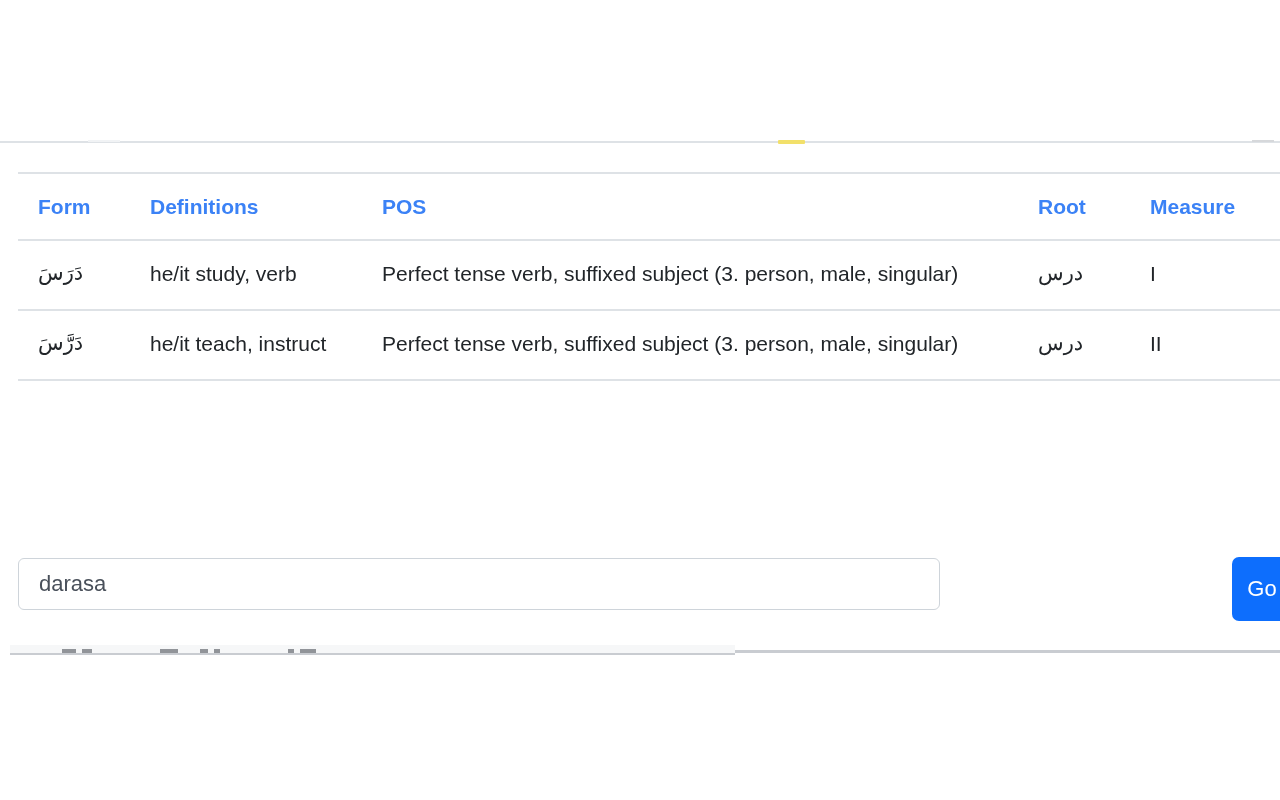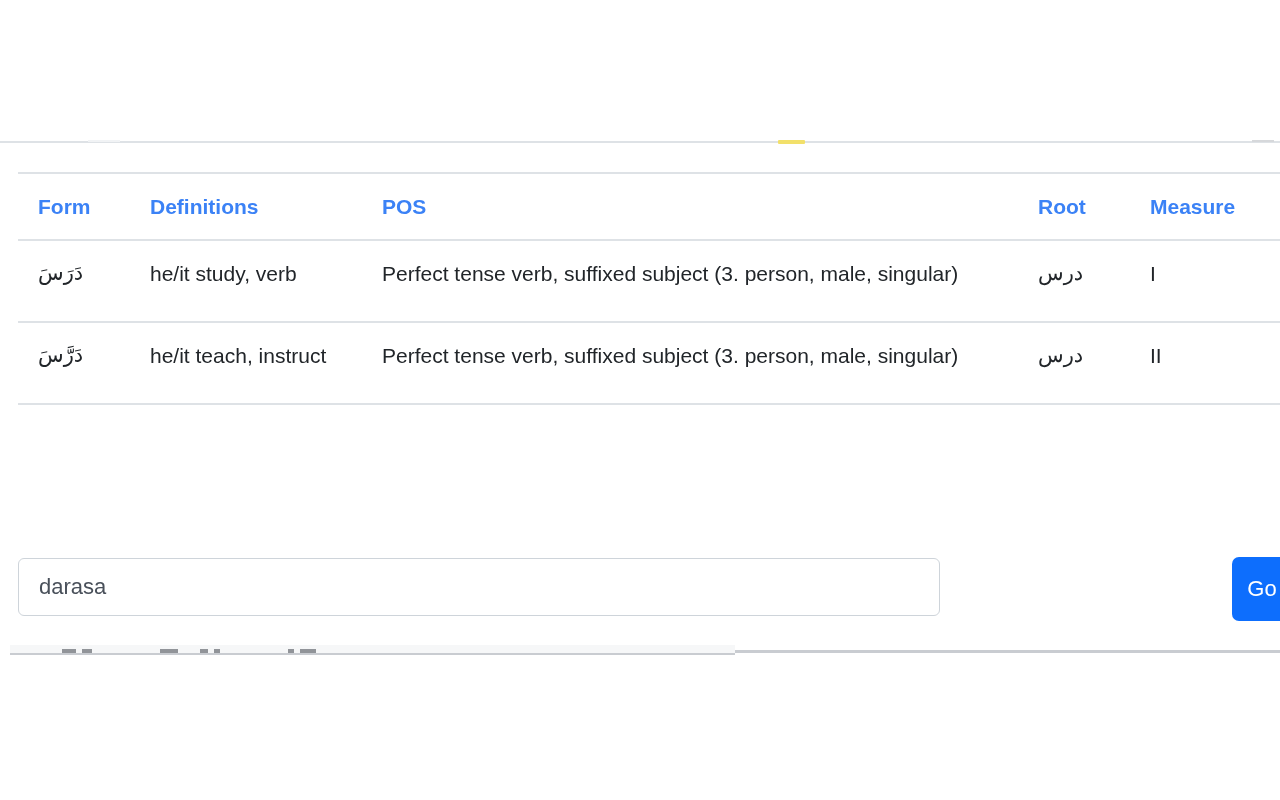--- a/index.html
+++ b/index.html
@@ -86,21 +86,21 @@
     color: #3b82f6;
     padding: 20px 8px 20px 0;
     vertical-align: top;
     line-height: 1.2;
   }
   #results-table td {
     text-align: left;
     font-size: 21px;
     font-weight: normal;
     color: #212529;
-    padding: 18px 8px 32px 0;
+    padding: 18px 8px 20px 0;
     vertical-align: top;
     line-height: 1.42;
   }
   .col-form     { width: 104px; padding-left: 20px !important; }
   .col-defs     { width: 224px; }
   .col-pos      { width: 648px; margin-top: 48px; }
   .col-root     { width: 104px; }
   .col-measure  { width: 129px; }
 
   th.col-form, td.col-form { padding-left: 20px; }
@@ -134,21 +134,21 @@
     left: 18px;
     top: 558px;
     width: 1231px;
     height: 64px;
   }
   #search-input {
     position: absolute;
     left: 0;
     top: 0;
     width: 922px;
-    height: 58px;
+    height: 52px;
     box-sizing: border-box;
     border: 1px solid #ced4da;
     border-radius: 6px;
     background: #ffffff;
     font-family: "Liberation Sans", sans-serif;
     font-size: 22px;
     color: #49505a;
     padding: 0 20px;
     outline: none;
   }

